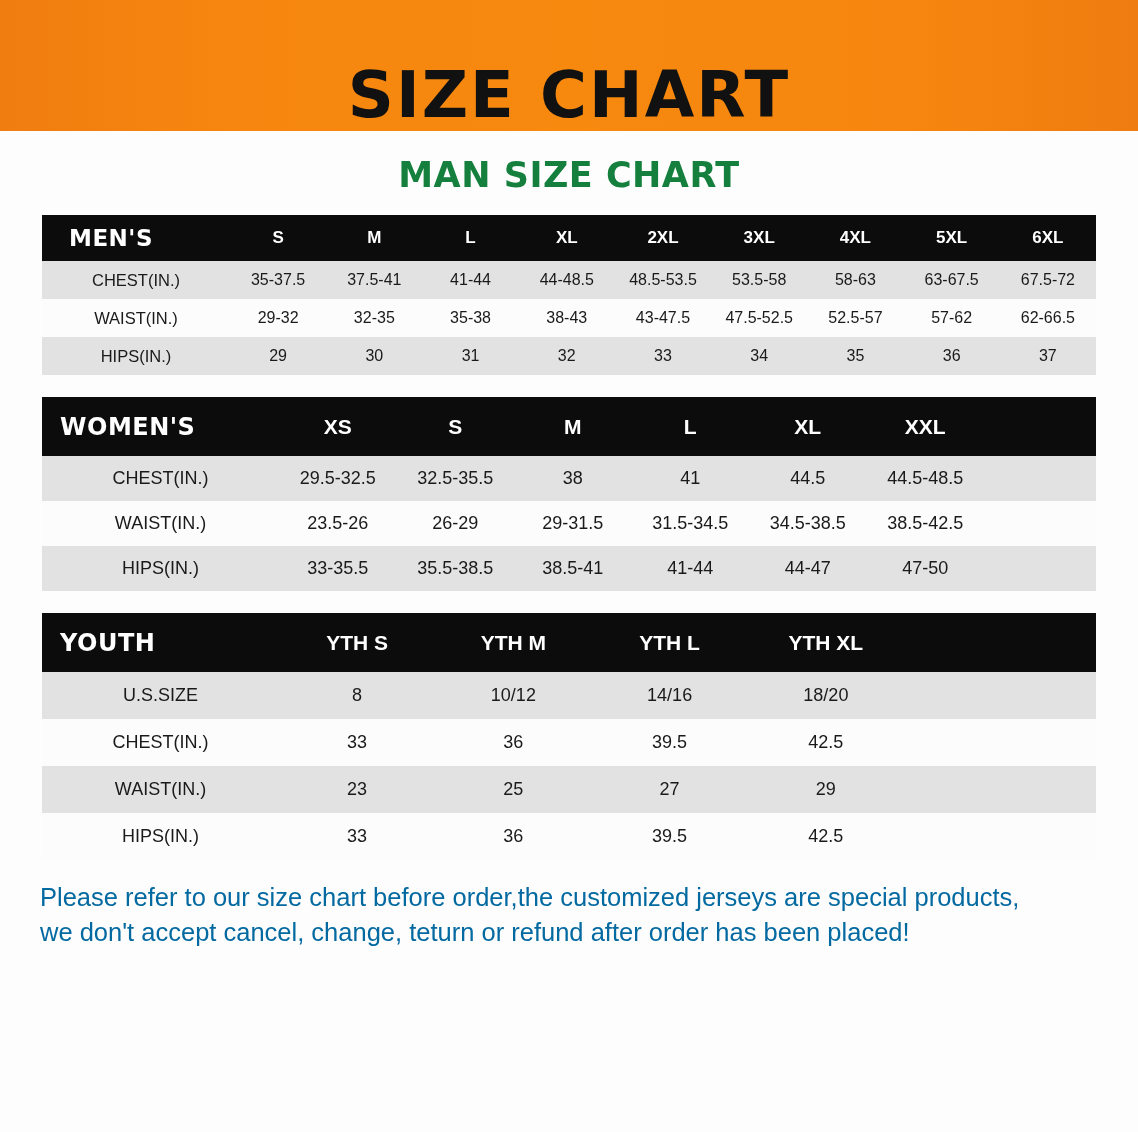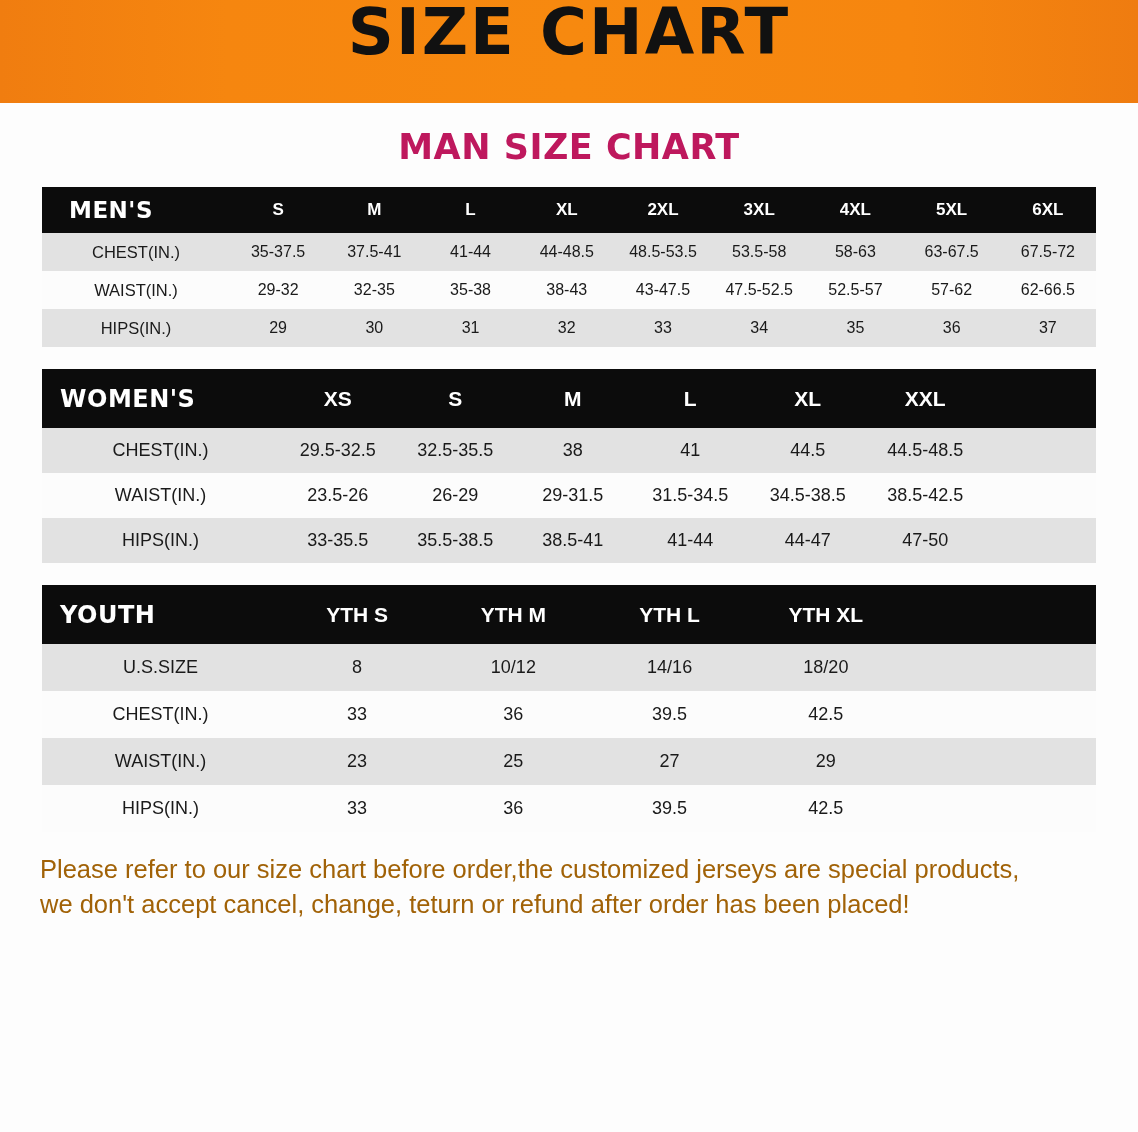--- a/index.html
+++ b/index.html
@@ -15,44 +15,44 @@
   }
   .page {
     position: relative;
     width: 1138px;
     height: 1132px;
     background: #fdfdfd;
   }
 
   
   .banner {
-    height: 103px;
+    height: 131px;
     background: linear-gradient(90deg, #f07d10 0%, #f6860f 20%, #f7890f 50%, #f6860f 80%, #ef7c10 100%);
     display: flex;
-    align-items: flex-start;
+    align-items: flex-end;
     justify-content: center;
     box-sizing: border-box;
   }
   .banner-title {
     font-family: "DejaVu Sans", sans-serif;
     font-weight: bold;
     font-size: 64px;
     letter-spacing: 2px;
     color: #111111;
     line-height: 1;
     padding-bottom: 4px;
   }
 
   
   .section-title {
     text-align: center;
     font-family: "DejaVu Sans", sans-serif;
     font-weight: bold;
     font-size: 35px;
-    color: #be185d;
+    color: #15803d;
     letter-spacing: 0.5px;
   }
   .man-title { margin-top: 24px; }
   .women-title { margin-top: 32px; }
   .youth-title { margin-top: 38px; }
 
   
   .table-wrap {
     margin: 0 42px;
   }
@@ -105,21 +105,21 @@
   tbody tr.shade { background: #e2e2e2; }
   tbody tr.plain { background: #fcfcfc; }
 
   .man-table-wrap { margin-top: 20px; }
   .women-table-wrap { margin-top: 22px; }
   .youth-table-wrap { margin-top: 22px; }
 
   
   .note {
     margin: 20px 40px 0 40px;
-    color: #a16207;
+    color: #0369a1;
     font-family: "Liberation Sans", sans-serif;
     font-size: 25.5px;
     line-height: 1.38;
     text-align: left;
   }
 </style>
 </head>
 <body>
 
 <div class="page">

